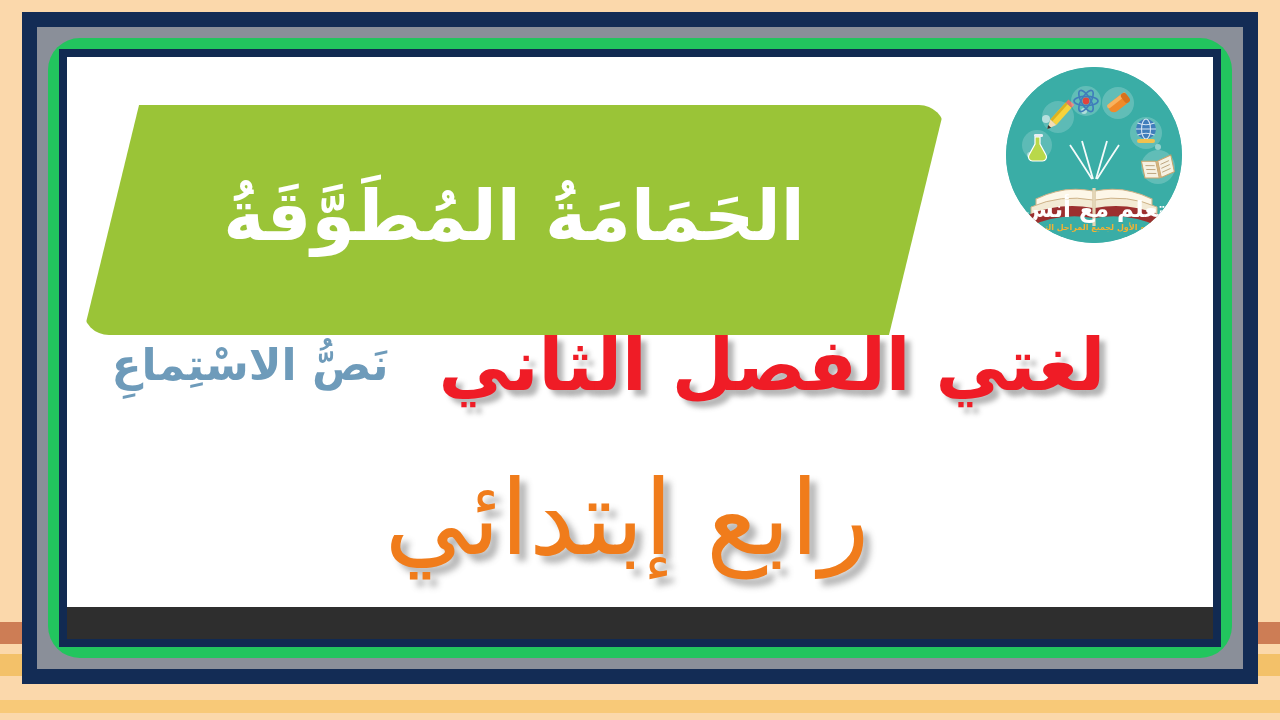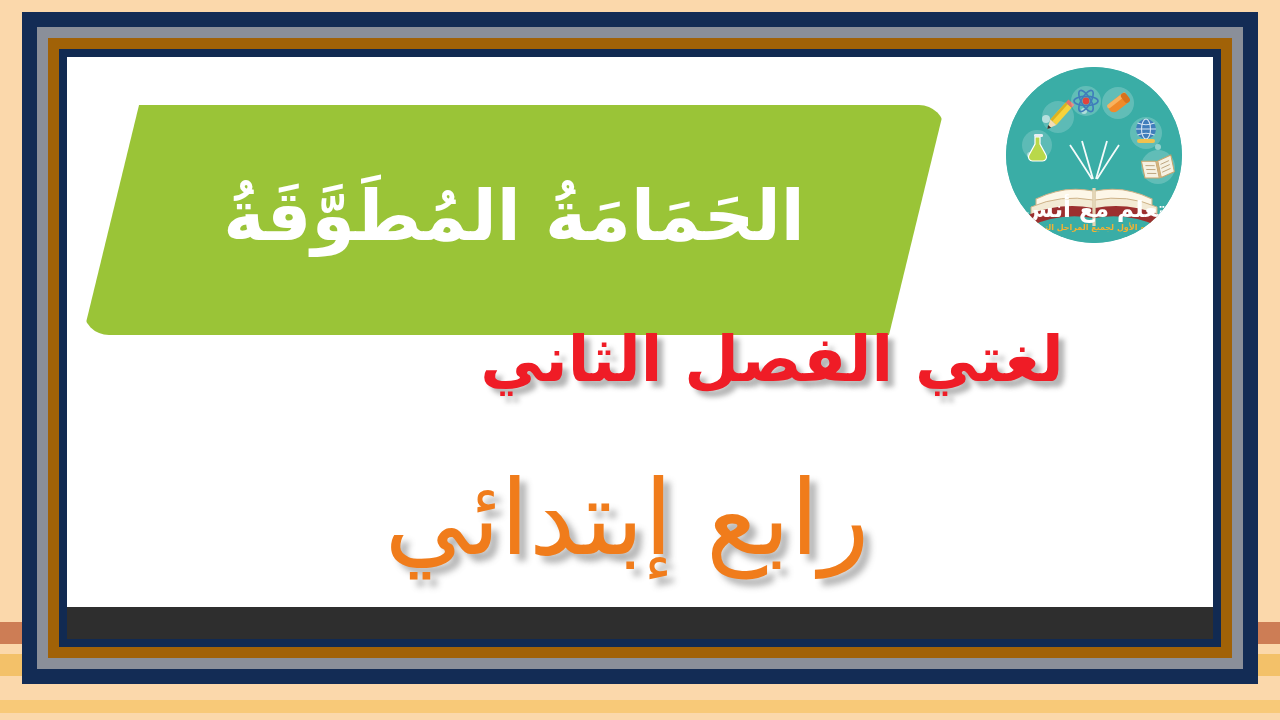--- a/index.html
+++ b/index.html
@@ -71,21 +71,22 @@
     right: 15px;
     bottom: 15px;
     background: #8a8f99;
   }
   #frame-darkgray {
     position: absolute;
     left: 11px;
     top: 11px;
     right: 11px;
     bottom: 11px;
-    background: #a16207;
+    background: #22c55e;
+    border-radius: 32px;
   }
   #frame-navy-inner {
     position: absolute;
     left: 11px;
     top: 11px;
     right: 11px;
     bottom: 11px;
     background: #112a52;
   }
 
@@ -164,21 +165,21 @@
     white-space: nowrap;
   }
 
   #red-line {
     position: absolute;
     right: 26px;
     top: 266px;
     width: 830px;
     text-align: center;
     color: #ef1c26;
-    font-size: 63px;
+    font-size: 72px;
     font-weight: bold;
     direction: rtl;
     white-space: nowrap;
     text-shadow: 6px 6px 5px rgba(90,90,90,0.45);
   }
 
   #orange-line {
     position: absolute;
     left: 0;
     right: 26px;
@@ -306,20 +307,21 @@
                     <path d="M22 148 q32 -13 65 -7 l0 10 q-33 -6 -65 9 z" fill="#9c2f2f"></path>
                     <path d="M154 148 q-32 -13 -65 -7 l0 10 q33 -6 65 9 z" fill="#9c2f2f"></path>
                     <rect x="86.4" y="121" width="3.2" height="38" fill="#e3d6b7"></rect>
                   </g>
 
                   <text x="88" y="150" text-anchor="middle" font-family="&quot;DejaVu Sans&quot;, &quot;Liberation Sans&quot;, sans-serif" font-size="23" font-weight="bold" fill="#ffffff" direction="rtl">تعلم مع أنس</text>
                   <text x="88" y="163" text-anchor="middle" font-family="&quot;DejaVu Sans&quot;, &quot;Liberation Sans&quot;, sans-serif" font-size="8" font-weight="bold" fill="#f2b233" direction="rtl">المرجع الأول لجميع المراحل التعليمية</text>
                 </svg>
               </div>
 
+              <div id="listening-label">نَصُّ الاسْتِماعِ</div>
 
               <div id="red-line">لغتي الفصل الثاني</div>
 
               <div id="orange-line">رابع  إبتدائي</div>
 
             </div>
 
           </div>
         </div>
       </div>

